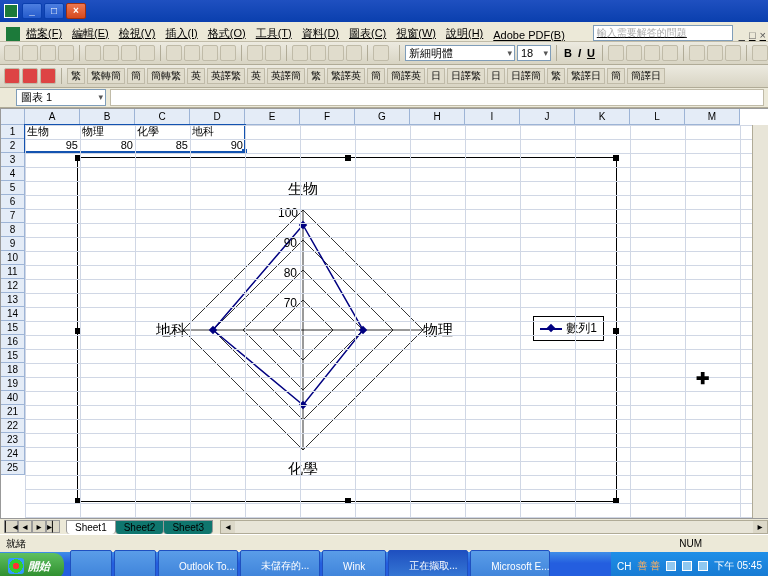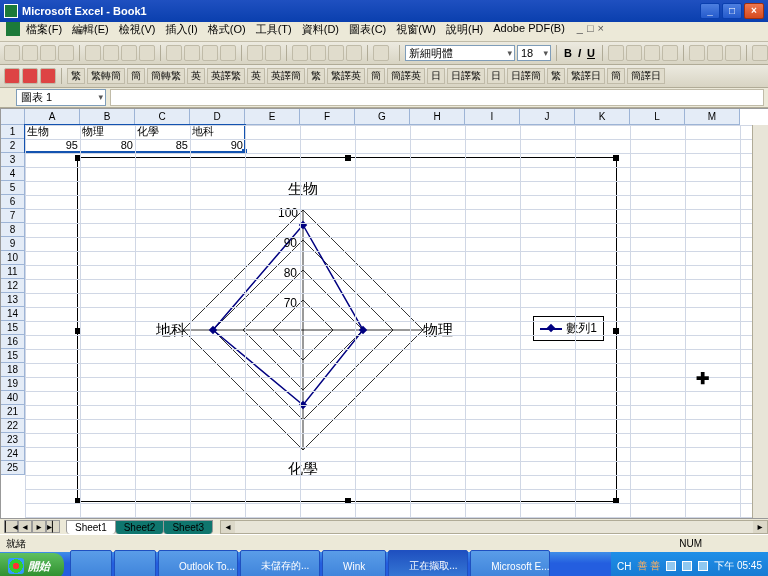--- a/index.html
+++ b/index.html
@@ -8,21 +8,21 @@
   
   .titlebar { height:22px; background:linear-gradient(#1f50c0,#0a3fae); color:#fff; display:flex; align-items:center; padding:0 4px; }
   .titlebar .app-icon { width:14px; height:14px; background:#1c7a3a; margin-right:4px; border:1px solid #fff; }
   .titlebar .title { flex:1; font-weight:bold; }
   .titlebar .win-btns { display:flex; gap:2px; }
   .titlebar .win-btns div { width:20px; height:16px; border-radius:2px; text-align:center; line-height:14px; font-weight:bold; font-size:10px; }
   .titlebar .min,.titlebar .max { background:linear-gradient(#4d7fe0,#245acb); color:#fff; border:1px solid #0a3fae;}
   .titlebar .close { background:linear-gradient(#f07850,#d54a1f); color:#fff; border:1px solid #a03010;}
 
   
-  .menubar { height:20px; background:#ece9d8; display:flex; align-items:flex-start; padding-left:6px; border-bottom:1px solid #c0bba8; }
+  .menubar { height:20px; background:#ece9d8; display:flex; align-items:flex-end; padding-left:6px; border-bottom:1px solid #c0bba8;text-decoration:underline; }
   .menubar span { margin-right:10px; cursor:default; }
   .menubar .help-box { margin-left:auto; margin-right:4px; width:140px; height:16px; background:#fff; border:1px solid #7f9db9; color:#aaa; padding:0 3px; line-height:14px; font-size:10px; overflow:hidden; }
 
   
   .toolbar { height:23px; background:linear-gradient(#eceae0,#d8d4c3); border-bottom:1px solid #b0ab97; display:flex; align-items:center; padding:0 4px; gap:2px; overflow:hidden;}
   .tb-btn { width:16px; height:16px; background:#e0dccc; border:1px solid #c0bba8; border-radius:2px; flex:0 0 auto;}
   .tb-sep { width:1px; height:16px; background:#b0ab97; margin:0 3px; flex:0 0 auto;}
   .font-sel { height:16px; background:#fff; border:1px solid #7f9db9; padding:0 14px 0 3px; line-height:14px; font-size:11px; position:relative; flex:0 0 auto;}
   .font-sel::after { content:"▾"; position:absolute; right:2px; top:0; font-size:9px; color:#555; }
   .tb-label { font-weight:bold; font-size:11px; margin:0 2px; flex:0 0 auto;}
@@ -87,41 +87,41 @@
 
   svg { overflow:visible; }
 
   .cursor-plus { position:absolute; font-size:16px; font-weight:bold; color:#000; pointer-events:none;}
 </style>
 </head>
 <body>
 
 <div class="titlebar">
   <div class="app-icon"></div>
-  <div class="title">Microsoft Excel - Book1</div>
   <div class="win-btns">
     <div class="min">_</div>
     <div class="max">□</div>
     <div class="close">×</div>
   </div>
 </div>
 
 <div class="menubar">
   <span style="width:14px;height:14px;background:#1c7a3a;display:inline-block;margin-right:6px;"></span>
   <span>檔案(F)</span>
   <span>編輯(E)</span>
   <span>檢視(V)</span>
   <span>插入(I)</span>
   <span>格式(O)</span>
   <span>工具(T)</span>
   <span>資料(D)</span>
   <span>圖表(C)</span>
   <span>視窗(W)</span>
   <span>說明(H)</span>
   <span>Adobe PDF(B)</span>
+  <div class="help-box">輸入需要解答的問題</div>
   <span style="margin:0 2px;color:#555">_</span>
   <span style="margin:0 2px;color:#555">□</span>
   <span style="margin:0 2px;color:#555">×</span>
 </div>
 
 <div class="toolbar">
   <div class="tb-btn"></div>
   <div class="tb-btn"></div>
   <div class="tb-btn"></div>
   <div class="tb-btn"></div>

